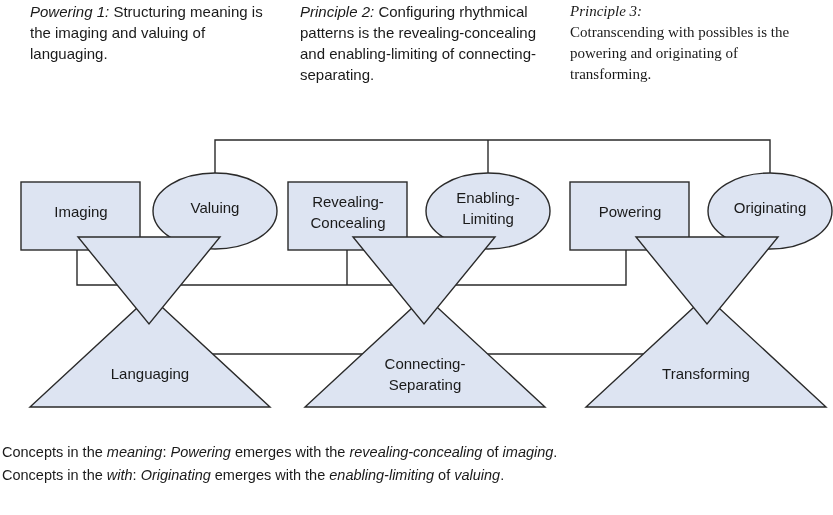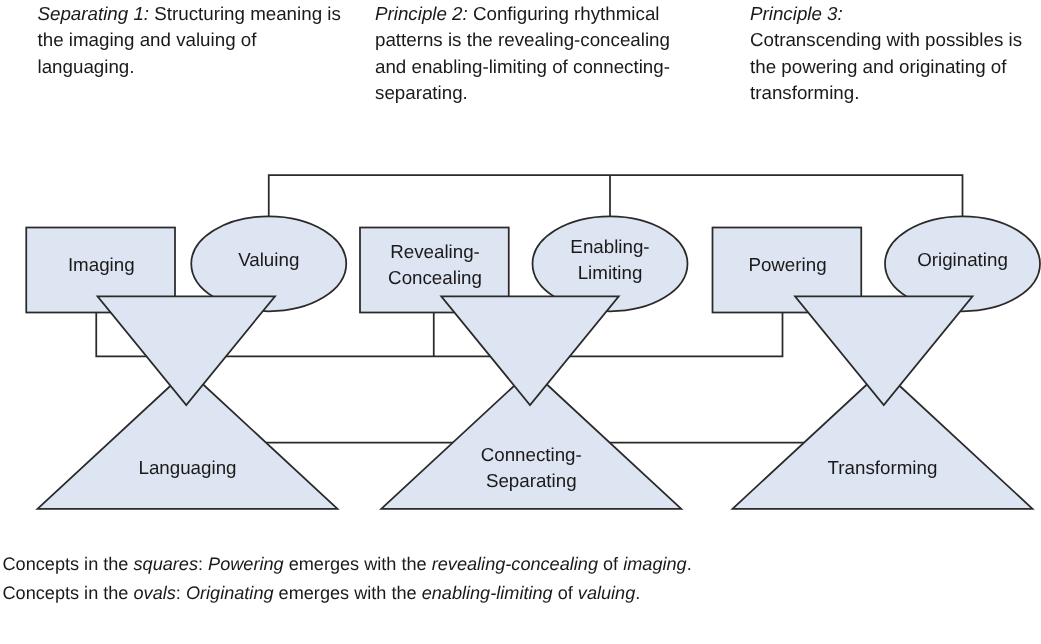--- a/index.html
+++ b/index.html
@@ -2,33 +2,33 @@
 <html><head>
   <meta charset="utf-8">
   <style>
     html, body { margin: 0; padding: 0; background: #ffffff; }
     body { width: 833px; height: 515px; position: relative; overflow: hidden;
            font-family: "Liberation Sans", sans-serif; color: #1a1a1a; }
     .principle { position: absolute; top: 1px; font-size: 15px; line-height: 21px; width: 250px; }
     .principle .pname { font-style: italic; }
     #p1 { left: 30px; }
     #p2 { left: 300px; }
-    #p3 { left: 600px; }
+    #p3 { left: 570px; font-family: Liberation Serif, serif; }
     svg#diagram { position: absolute; left: 0; top: 0; }
     .shape { fill: #dde4f2; stroke: #2a2a2a; stroke-width: 1.4; }
     .conn { fill: none; stroke: #2a2a2a; stroke-width: 1.4; }
     .lbl { font-family: "Liberation Sans", sans-serif; font-size: 15px; fill: #1a1a1a; text-anchor: middle; }
     .notes { position: absolute; left: 2px; top: 441px; font-size: 14.5px; line-height: 22.5px; }
     .notes i { font-style: italic; }
   </style>
 </head>
 <body>
 
 <div class="principle" id="p1">
-  <span class="pname">Separating 1:</span>
+  <span class="pname">Powering 1:</span>
   <span>Structuring meaning is the imaging and valuing of languaging.</span>
 </div>
 <div class="principle" id="p2">
   <span class="pname">Principle 2:</span>
   <span>Configuring rhythmical patterns is the revealing-concealing and enabling-limiting of connecting-separating.</span>
 </div>
 <div class="principle" id="p3" style="width:230px">
   <span class="pname">Principle 3:</span><br>
   <span>Cotranscending with possibles is the powering and originating of transforming.</span>
 </div>
@@ -69,18 +69,18 @@
         <polygon class="shape" fill="#dde4f2" stroke="#2a2a2a" points="636,237 778,237 707,324"></polygon>
         <text class="lbl" x="630" y="212"><tspan x="630" y="217">Powering</tspan></text>
         <text class="lbl" x="770" y="208"><tspan x="770" y="213">Originating</tspan></text>
         <text class="lbl" x="706" y="374"><tspan x="706" y="379">Transforming</tspan></text>
       </g>
     </g>
 </svg>
 
 <div class="notes">
   <div>
-    <span>Concepts in the </span><i>squares</i><span>: </span><i>Powering</i><span> emerges with the </span><i>revealing-concealing</i><span> of </span><i>imaging</i><span>.</span>
+    <span>Concepts in the </span><i>meaning</i><span>: </span><i>Powering</i><span> emerges with the </span><i>revealing-concealing</i><span> of </span><i>imaging</i><span>.</span>
   </div>
   <div>
-    <span>Concepts in the </span><i>ovals</i><span>: </span><i>Originating</i><span> emerges with the </span><i>enabling-limiting</i><span> of </span><i>valuing</i><span>.</span>
+    <span>Concepts in the </span><i>with</i><span>: </span><i>Originating</i><span> emerges with the </span><i>enabling-limiting</i><span> of </span><i>valuing</i><span>.</span>
   </div>
 </div>
 
 </body></html>

